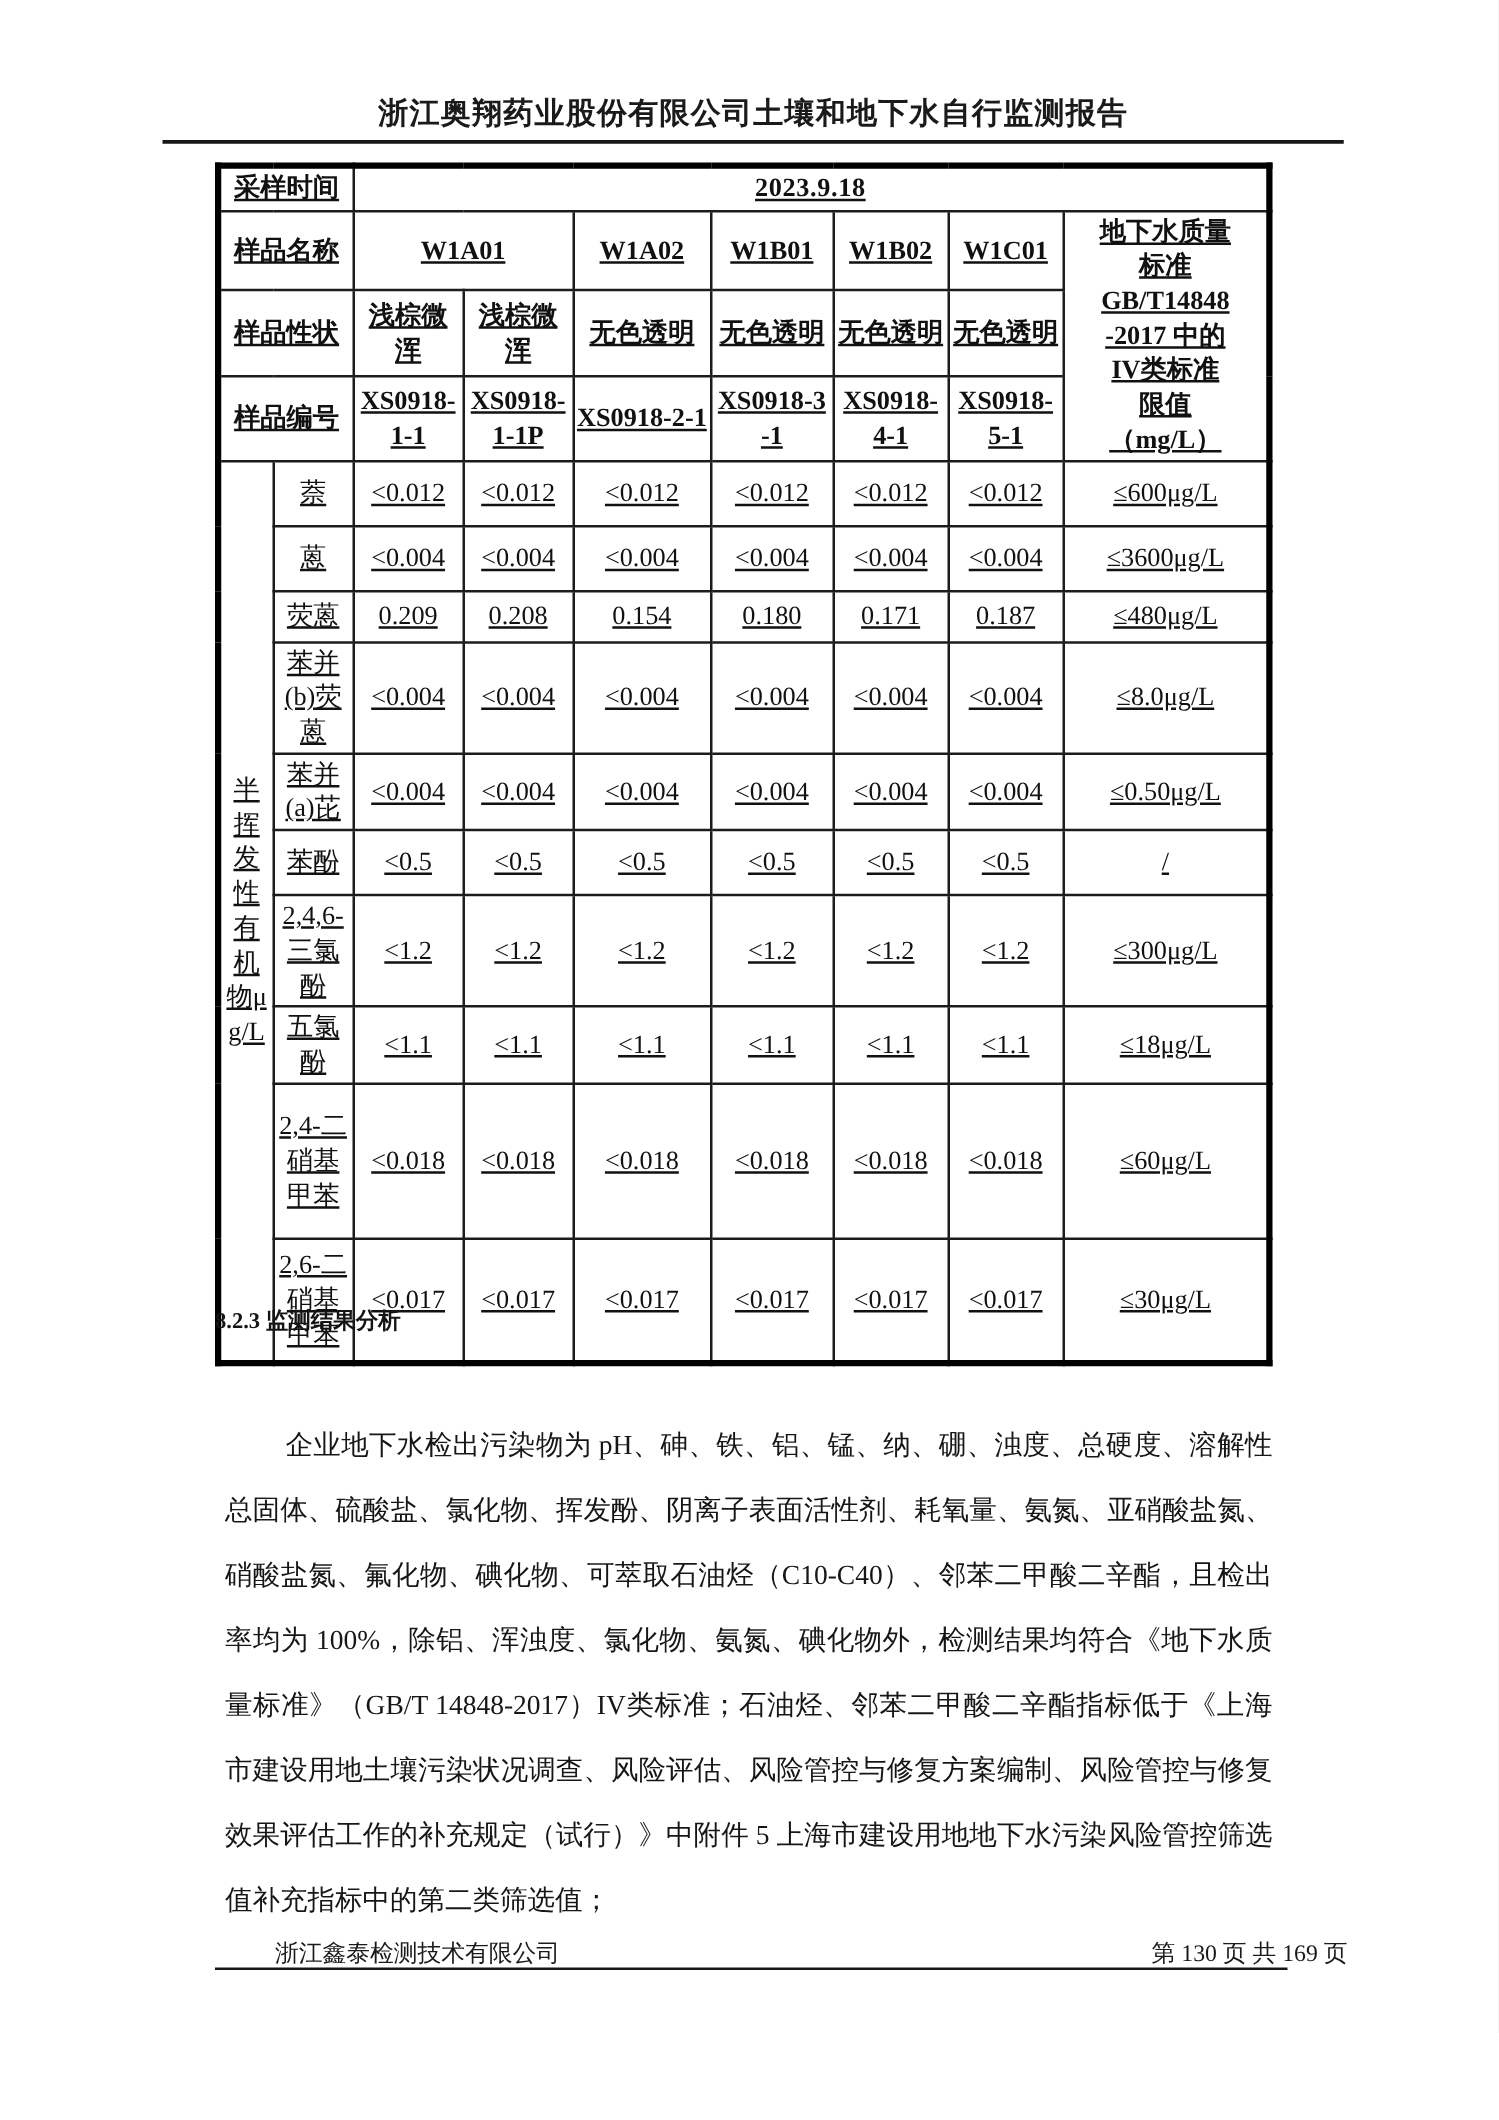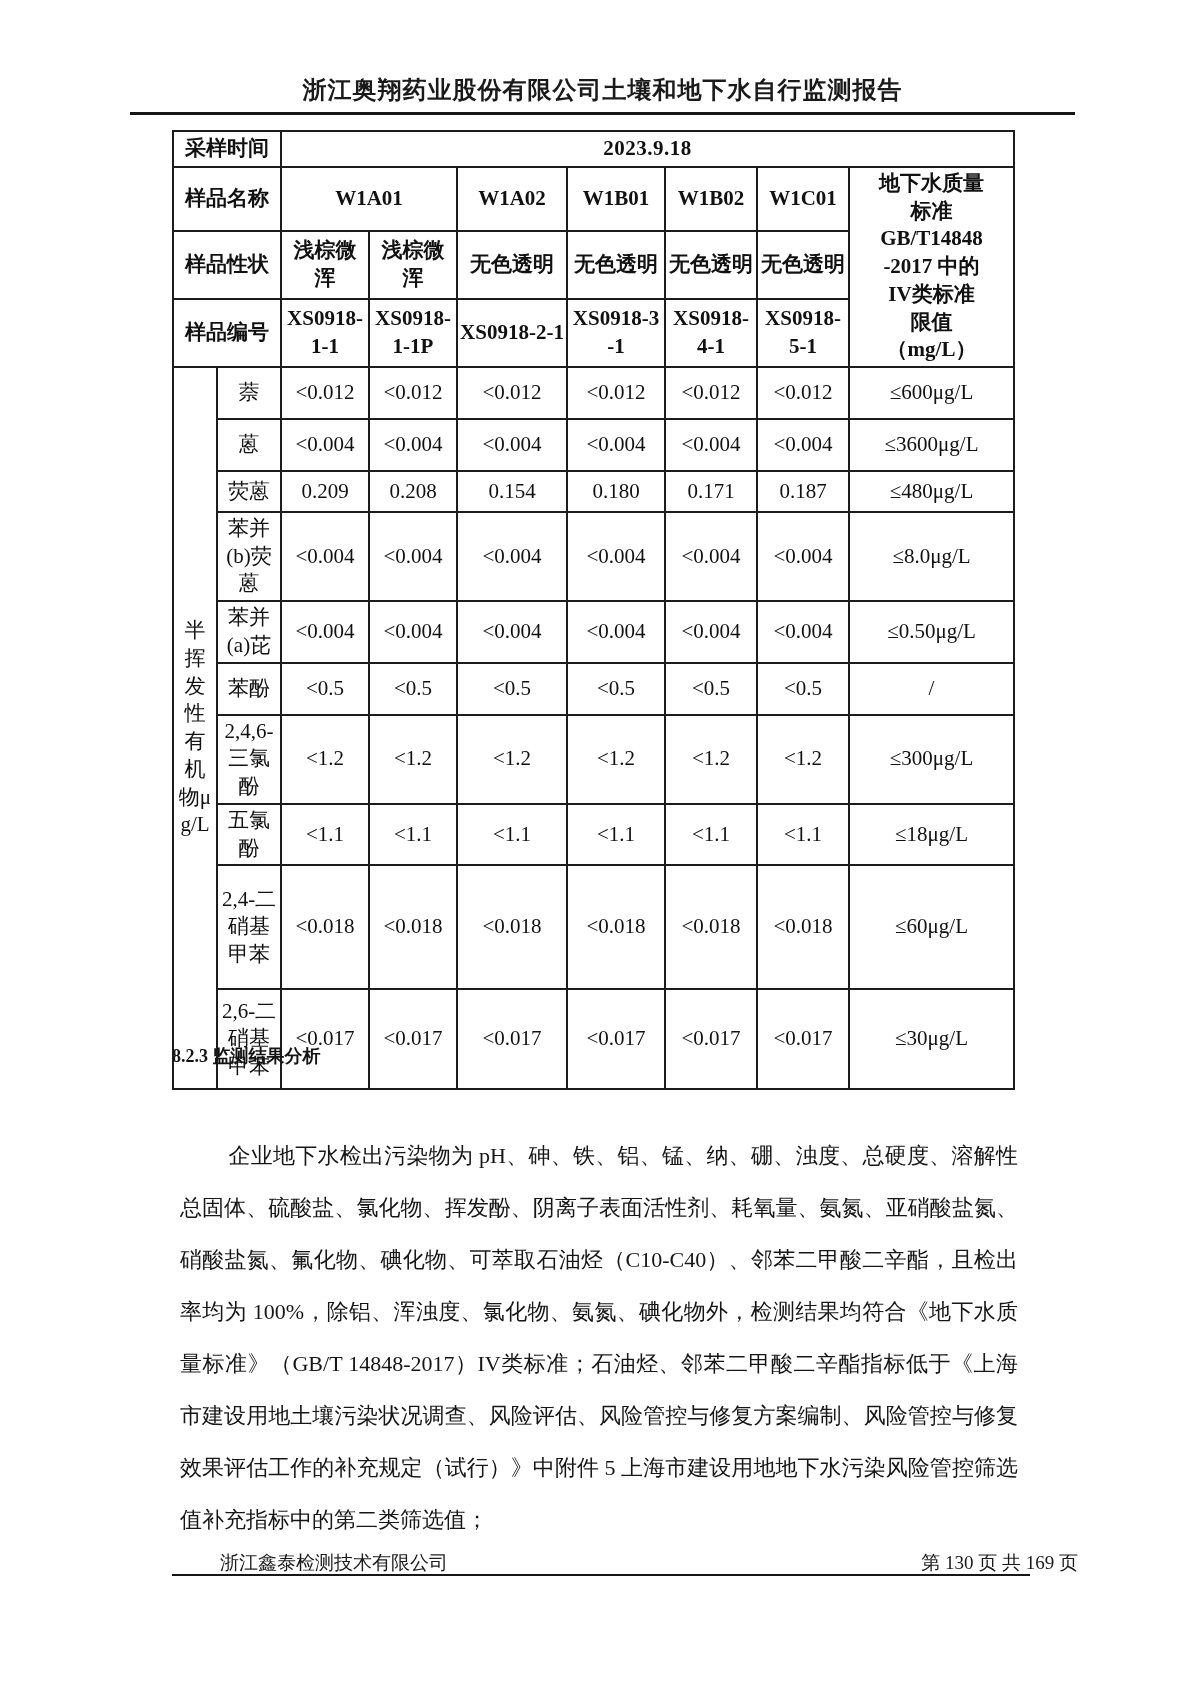--- a/index.html
+++ b/index.html
@@ -18,23 +18,24 @@
     text-align: center; font-size: 24px; font-weight: bold;
     letter-spacing: 1px; color: #1a1a1a;
   }
   .doc-header-rule {
     position: absolute; top: 112px; left: 130px; width: 945px; height: 3px;
     background: #161616;
   }
   table.data-table {
     position: absolute; top: 130px; left: 172px;
     border-collapse: collapse;
-    border: 2px solid #000000;
+    border: 5px solid #000000;
     table-layout: fixed;
     width: 841px;
+    text-decoration: underline;
   }
   table.data-table td {
     border: 2px solid #1c1c1c;
     text-align: center; vertical-align: middle;
     padding: 2px 2px;
     font-size: 21px; line-height: 1.32;
     overflow: hidden;
     word-break: break-all;
   }
   td.hlabel { font-weight: bold; font-size: 21px; }

